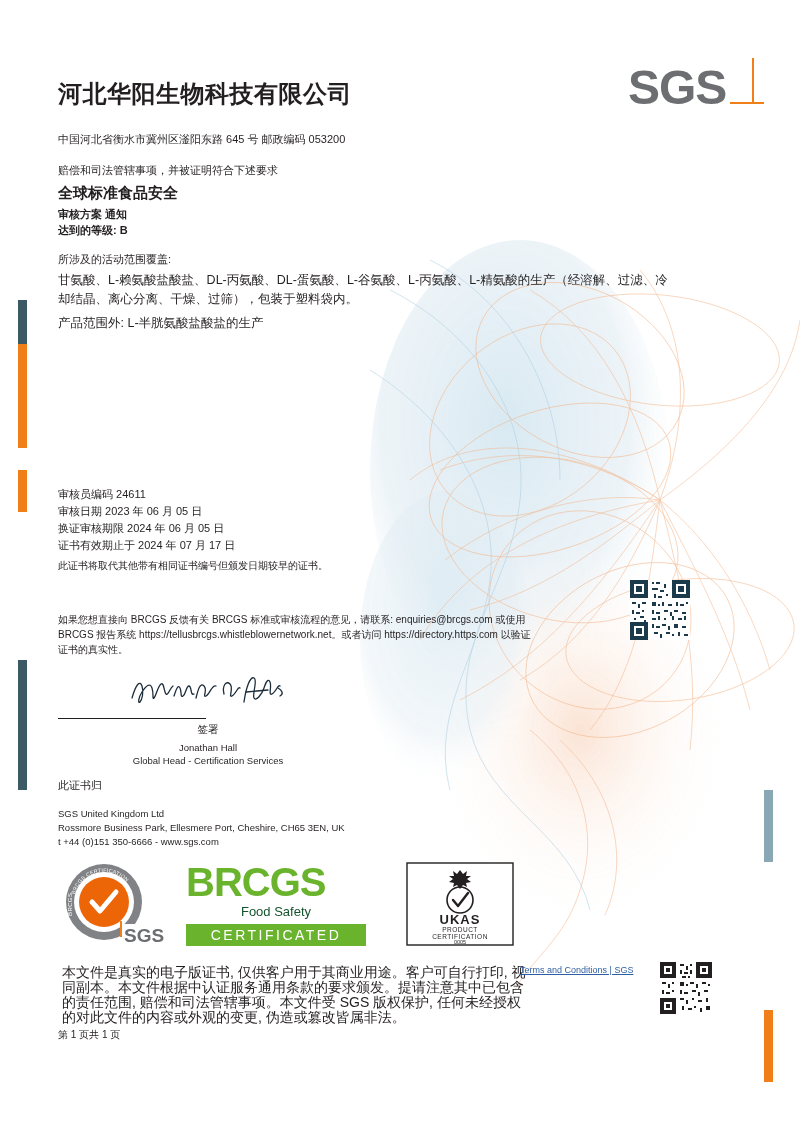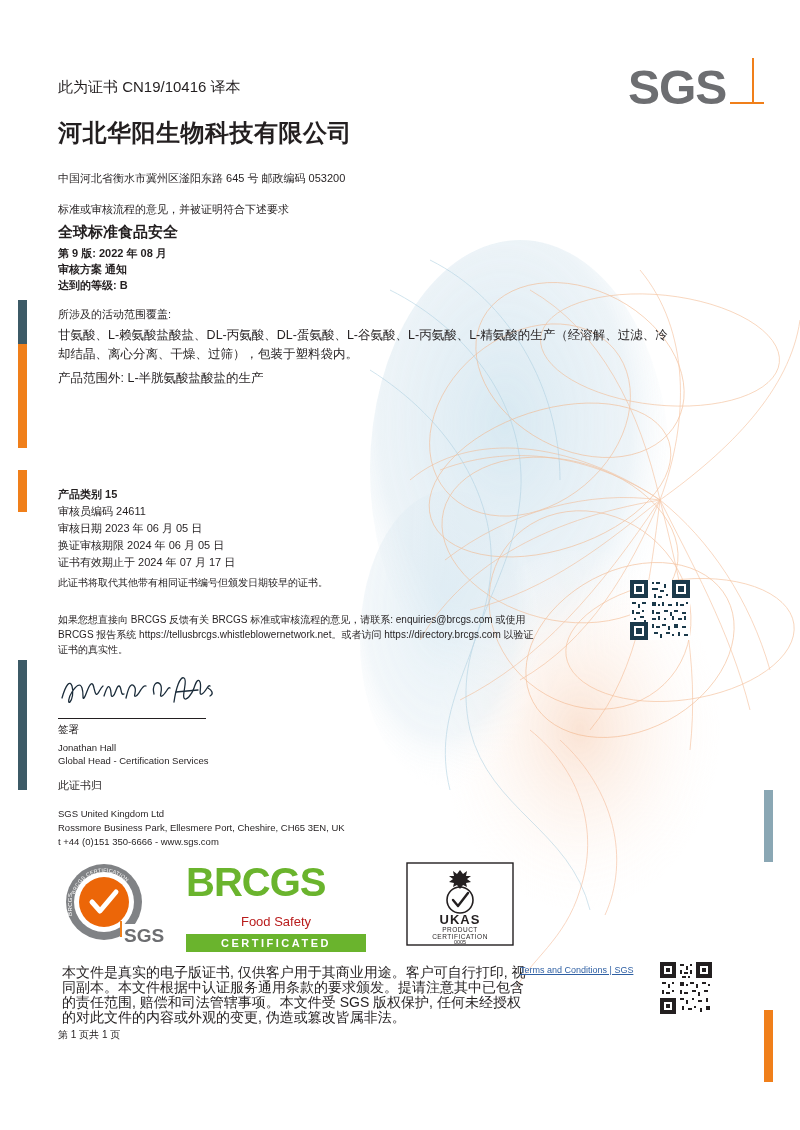--- a/index.html
+++ b/index.html
@@ -43,38 +43,38 @@
   .scope-body{font-size:12.5px;line-height:19px;margin:0;}
   .scope-excl{font-size:12.5px;margin:6px 0 0 0;}
 
   .mid{position:absolute;left:58px;top:485px;width:620px;}
   .mid .r{font-size:11px;margin:2px 0;}
   .mid .r.b{font-weight:bold;}
   .mid .note{font-size:10px;margin:6px 0 0 0;}
 
   .brcgs-note{position:absolute;left:58px;top:612px;width:480px;font-size:10px;line-height:15px;}
 
-  .sig-wrap{position:absolute;left:58px;top:668px;width:300px;}
+  .sig-wrap{position:absolute;left:58px;top:668px;width:300px;text-align:center;}
   .sig-img{height:44px;}
   .sig-rule{width:148px;height:1px;background:#231f20;margin:2px 0 4px 0;}
   .sig-label{font-size:10.5px;margin:0 0 4px 0;}
   .sig-name{font-size:9.5px;margin:0;line-height:13px;}
 
   .issuer{position:absolute;left:58px;top:778px;width:400px;}
   .issuer .head{font-size:11px;margin:0 0 14px 0;}
   .issuer .l{font-size:9.5px;line-height:14px;margin:0;}
 
   
   .logos{position:absolute;left:58px;top:858px;width:460px;height:92px;}
 
   .sgs-circle{position:absolute;left:0;top:0;width:108px;height:92px;}
   .brcgs-logo{position:absolute;left:128px;top:2px;width:180px;height:86px;}
   .brcgs-logo .word{font-family:"Liberation Sans",sans-serif;font-weight:bold;font-size:40px;color:#6ab42d;letter-spacing:-1px;line-height:44px;}
-  .brcgs-logo .fs{font-size:13px;color:#b91c1c;text-align:center;margin-top:10px;}
-  .brcgs-logo .cert{margin-top:5px;background:#6ab42d;color:#fff;font-size:11px;font-weight:bold;letter-spacing:2.5px;text-align:center;padding:3px 0;}
+  .brcgs-logo .fs{font-size:13px;color:#14532d;text-align:center;margin-top:0;}
+  .brcgs-logo .cert{margin-top:5px;background:#6ab42d;color:#fff;font-size:14px;font-weight:normal;letter-spacing:2.5px;text-align:center;padding:3px 0;}
   .ukas{position:absolute;left:348px;top:4px;width:108px;height:84px;}
 
   
   .footer{position:absolute;left:62px;top:965px;width:470px;font-size:14px;line-height:15px;}
   .tc{position:absolute;left:520px;top:965px;font-size:9px;color:#2e5fa3;}
   .page{position:absolute;left:58px;top:1028px;font-size:10px;}
 
   .qr1{position:absolute;left:630px;top:580px;width:60px;height:60px;}
   .qr2{position:absolute;left:660px;top:962px;width:52px;height:52px;}
 </style>
@@ -144,36 +144,33 @@
   </g>
 </svg>
 
 <div class="sgs-logo">
   <div class="txt">SGS</div>
   <div class="vline"></div>
   <div class="hline"></div>
 </div>
 
 <div class="content">
-  <p class="lead">此为证书 CN19/10416 译本</p>
   <p class="company">河北华阳生物科技有限公司</p>
   <p class="addr">中国河北省衡水市冀州区滏阳东路 645 号 邮政编码 053200</p>
-  <p class="sys-line">标准或审核流程的意见，并被证明符合下述要求</p>
+  <p class="sys-line">赔偿和司法管辖事项，并被证明符合下述要求</p>
   <p class="standard">全球标准食品安全</p>
-  <p class="issue-line">第 9 版: 2022 年 08 月</p>
   <p class="issue-line">审核方案 通知</p>
   <p class="issue-line">达到的等级: B</p>
 
   <p class="scope-head">所涉及的活动范围覆盖:</p>
   <p class="scope-body">甘氨酸、L-赖氨酸盐酸盐、DL-丙氨酸、DL-蛋氨酸、L-谷氨酸、L-丙氨酸、L-精氨酸的生产（经溶解、过滤、冷却结晶、离心分离、干燥、过筛），包装于塑料袋内。</p>
   <p class="scope-excl">产品范围外: L-半胱氨酸盐酸盐的生产</p>
 </div>
 
 <div class="mid">
-  <p class="r b">产品类别 15</p>
   <p class="r">审核员编码 24611</p>
   <p class="r">审核日期 2023 年 06 月 05 日</p>
   <p class="r">换证审核期限 2024 年 06 月 05 日</p>
   <p class="r">证书有效期止于 2024 年 07 月 17 日</p>
   <p class="note">此证书将取代其他带有相同证书编号但颁发日期较早的证书。</p>
 </div>
 
 <svg class="qr1" viewBox="0 0 30 30" shape-rendering="crispEdges">
   <rect width="30" height="30" fill="#fff"></rect>
   <g fill="#1b3a4b">
@@ -230,21 +227,21 @@
       <rect x="26" y="23" width="2" height="1"></rect>
     <rect x="12" y="26" width="2" height="1"></rect>
       <rect x="15" y="27" width="1" height="2"></rect>
       <rect x="18" y="26" width="2" height="1"></rect>
     <rect x="21" y="27" width="1" height="1"></rect>
       <rect x="24" y="26" width="1" height="2"></rect>
       <rect x="27" y="27" width="2" height="1"></rect>
   </g>
 </svg>
 
-<div class="brcgs-note">如果您想直接向 BRCGS 反馈有关 BRCGS 标准或审核流程的意见，请联系: enquiries@brcgs.com 或使用 BRCGS 报告系统 https://tellusbrcgs.whistleblowernetwork.net。或者访问 https://directory.brcgs.com 以验证证书的真实性。</div>
+<div class="brcgs-note">如果您想直接向 BRCGS 反馈有关 BRCGS 标准或审核流程的意见，请联系: enquiries@brcgs.com 或使用 BRCGS 报告系统 https://tellusbrcgs.whistleblowernetwork.net。或者访问 https://directory.https.com 以验证证书的真实性。</div>
 
 <div class="sig-wrap">
   <svg class="sig-img" viewBox="0 0 160 44">
     <g fill="none" stroke="#1b2c3a" stroke-width="1.3" stroke-linecap="round">
       <path d="M4 30 C 8 16 12 12 14 18 C 16 24 14 32 12 34 C 10 36 10 30 14 24 C 18 18 22 14 24 20 C 26 26 24 32 26 30 C 28 28 30 18 33 16 C 36 14 36 24 38 26 C 40 28 42 20 45 18"></path>
       <path d="M46 28 C 48 22 50 16 52 20 C 54 24 52 30 55 28 C 58 26 58 18 61 18 C 64 18 62 28 66 26"></path>
       <path d="M68 30 C 70 22 72 14 76 18 C 80 22 74 30 78 28 C 82 26 84 16 88 18"></path>
       <path d="M96 26 C 94 18 98 12 102 16 C 106 20 100 30 104 28 C 108 26 110 18 112 20"></path>
       <path d="M116 34 C 118 20 122 8 126 10 C 130 12 124 26 126 30 C 128 34 134 26 136 20 C 138 14 140 10 142 14 C 144 18 140 28 144 26 C 148 24 150 16 152 18"></path>
       <path d="M118 24 L 140 22"></path>

